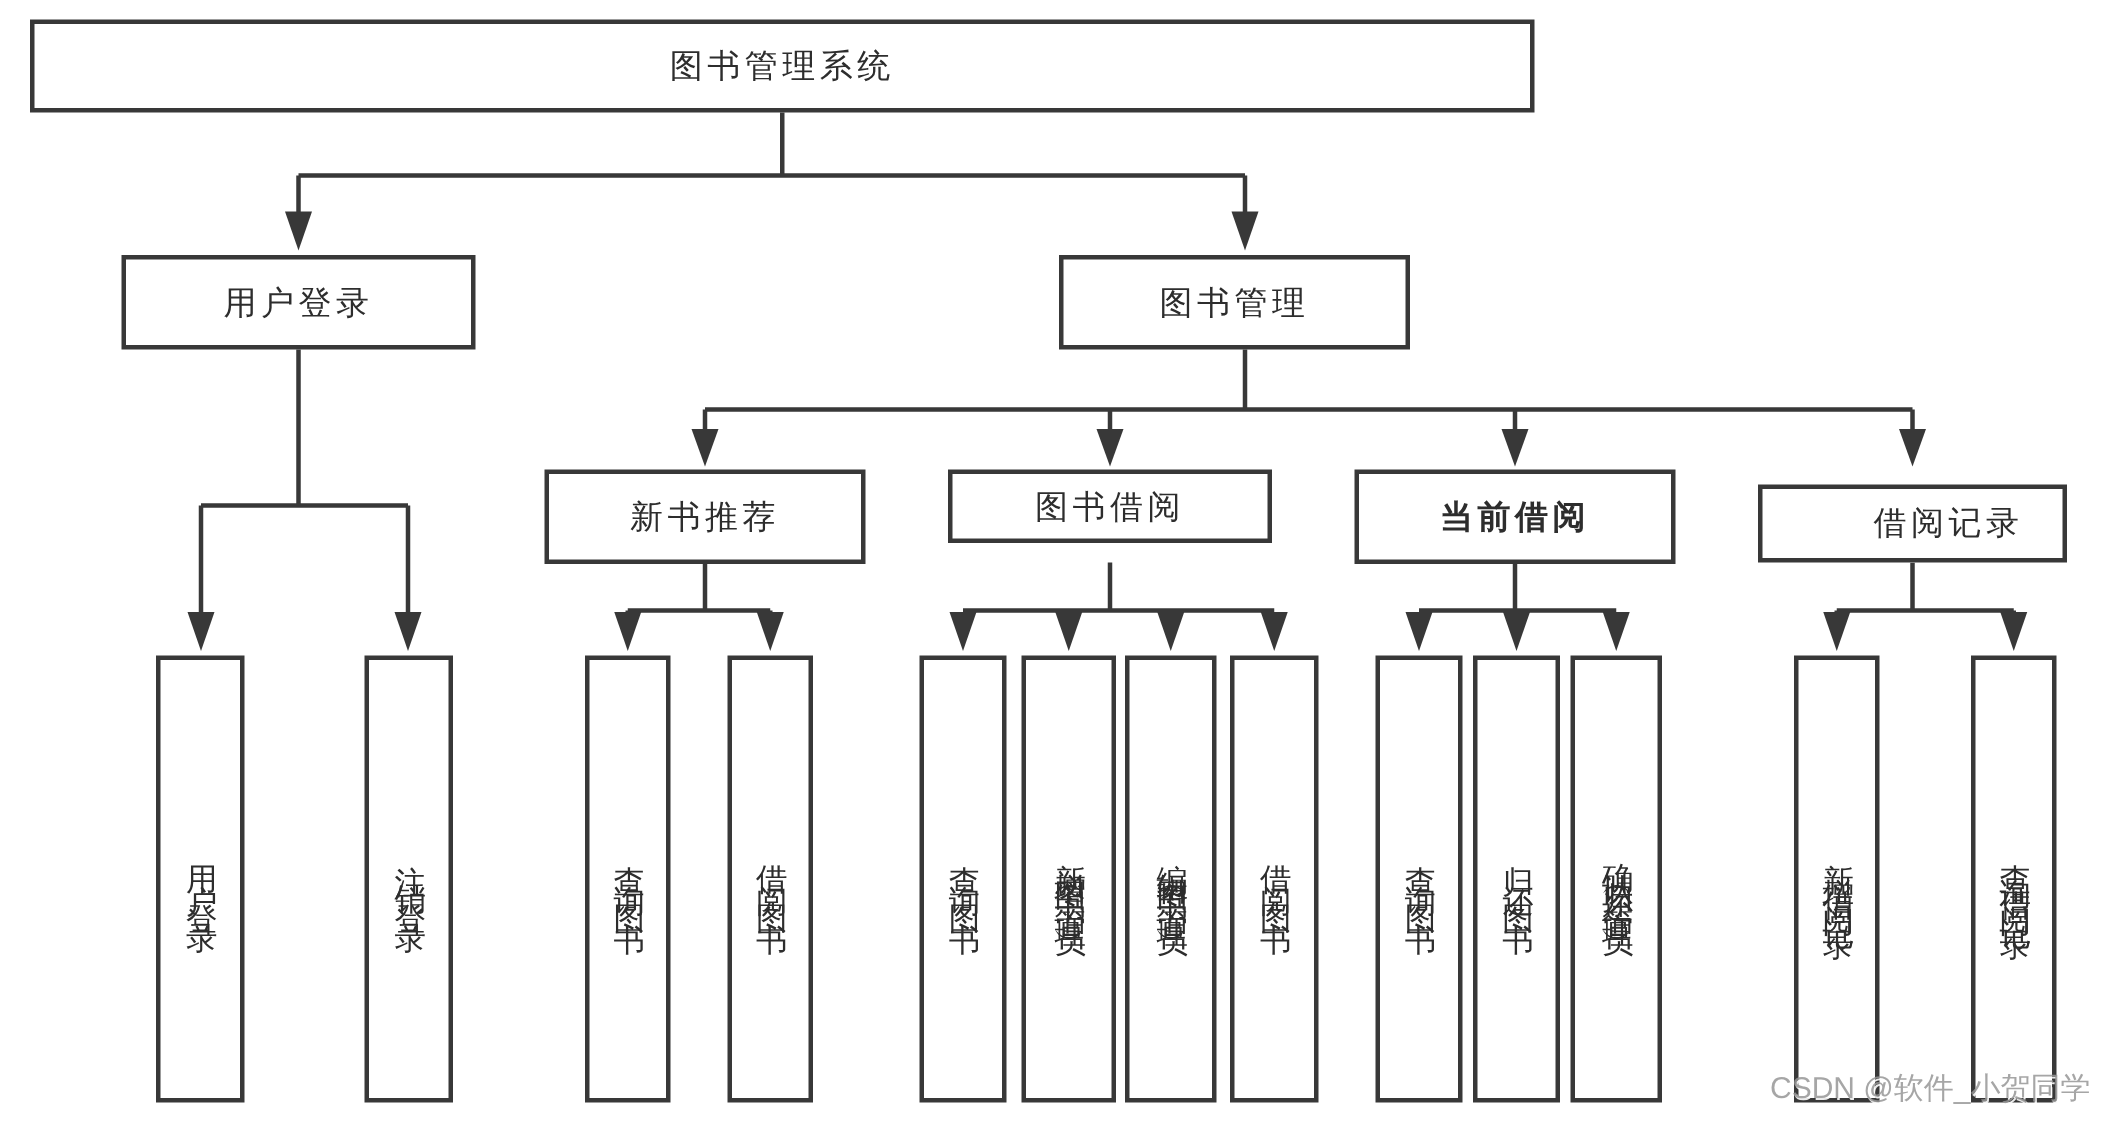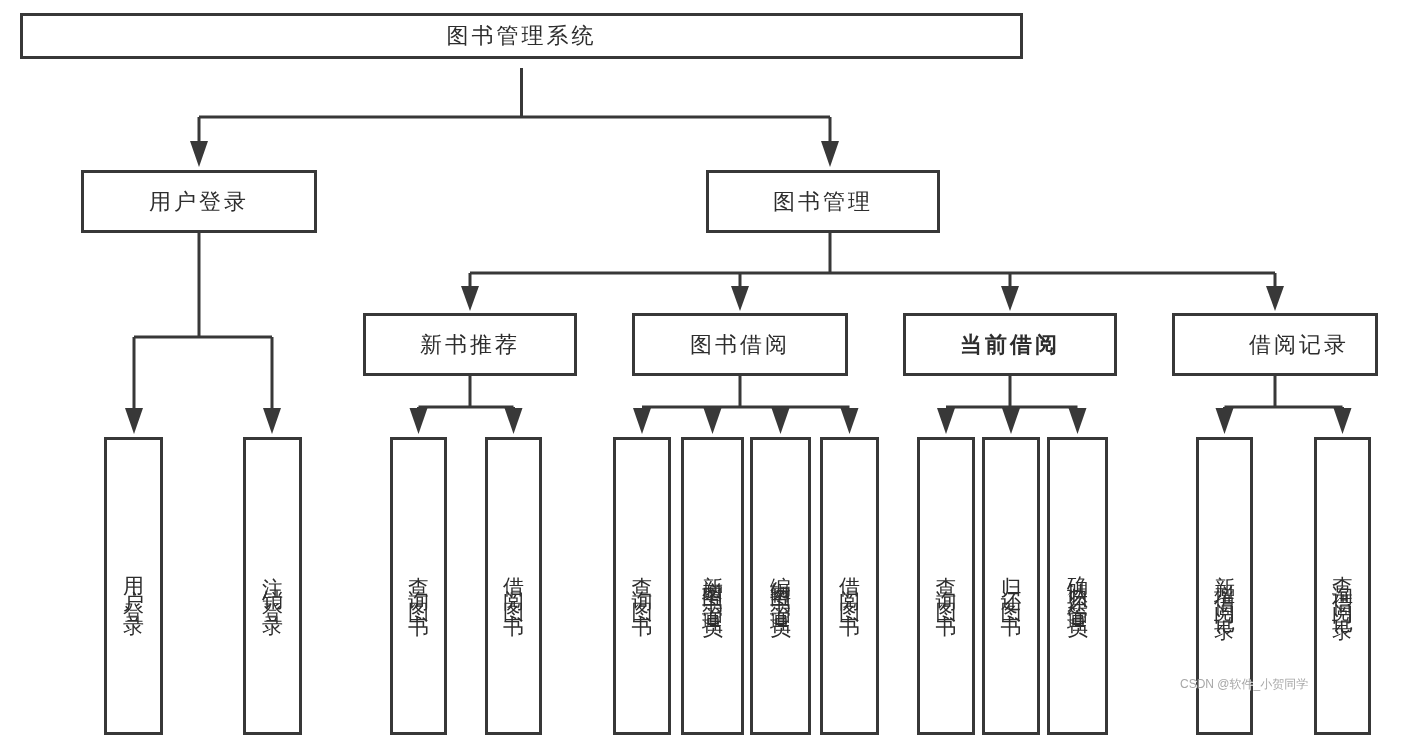--- a/index.html
+++ b/index.html
@@ -51,22 +51,22 @@
     white-space: nowrap;
     color: #2d2d2d;
   }
   .ls4 { letter-spacing: 13px; }
   .ls6 { letter-spacing: 9px; }
   .ls9 { letter-spacing: 6px; }
 
   .watermark {
     position: absolute;
     left: 1180px;
-    top: 676px;
-    font-size: 12px;
+    top: 712px;
+    font-size: 20px;
     color: rgba(150, 150, 150, 0.85);
     white-space: nowrap;
     text-shadow: 1px 1px 0 rgba(255,255,255,0.9);
   }
 </style>
 </head>
 <body>
 
 <div class="stage">
 
@@ -106,41 +106,41 @@
       <polygon points="1002,408 1020,408 1011,434"></polygon>
       <polygon points="1068.5,408 1086.5,408 1077.5,434"></polygon>
     </g>
     <g>
       <path d="M1275 375 V407 M1224.5 407 H1342.5 M1224.5 407 V409 M1342.5 407 V409"></path>
       <polygon points="1215.5,408 1233.5,408 1224.5,434"></polygon>
       <polygon points="1333.5,408 1351.5,408 1342.5,434"></polygon>
     </g>
   </svg>
 
-  <div class="box" style="left:20px; top:13px; width:1003px; height:46px;">
+  <div class="box" style="left:20px; top:13px; width:1003px; height:62px;">
     <span class="hlabel">图书管理系统</span>
   </div>
 
   <div class="box" style="left:81px; top:170px; width:236px; height:63px;">
     <span class="hlabel">用户登录</span>
   </div>
   <div class="box" style="left:706px; top:170px; width:234px; height:63px;">
     <span class="hlabel">图书管理</span>
   </div>
 
   <div class="box" style="left:363px; top:313px; width:214px; height:63px;align-items:center;">
     <span class="hlabel">新书推荐</span>
   </div>
-  <div class="box" style="left:632px; top:313px; width:216px; height:63px;">
+  <div class="box" style="left:632px; top:313px; width:216px; height:49px;">
     <span class="hlabel">图书借阅</span>
   </div>
   <div class="box" style="left:903px; top:313px; width:214px; height:63px;font-weight:bold;">
     <span class="hlabel">当前借阅</span>
   </div>
-  <div class="box" style="left:1172px; top:313px; width:206px; height:63px;padding-left:48px;">
+  <div class="box" style="left:1172px; top:323px; width:206px; height:52px;padding-left:48px;">
     <span class="hlabel">借阅记录</span>
   </div>
 
   <div class="box" style="left:104px; top:437px; width:59px; height:298px;">
     <span class="vlabel ls4">用户登录</span>
   </div>
   <div class="box" style="left:243px; top:437px; width:59px; height:298px;">
     <span class="vlabel ls4">注销登录</span>
   </div>
 

